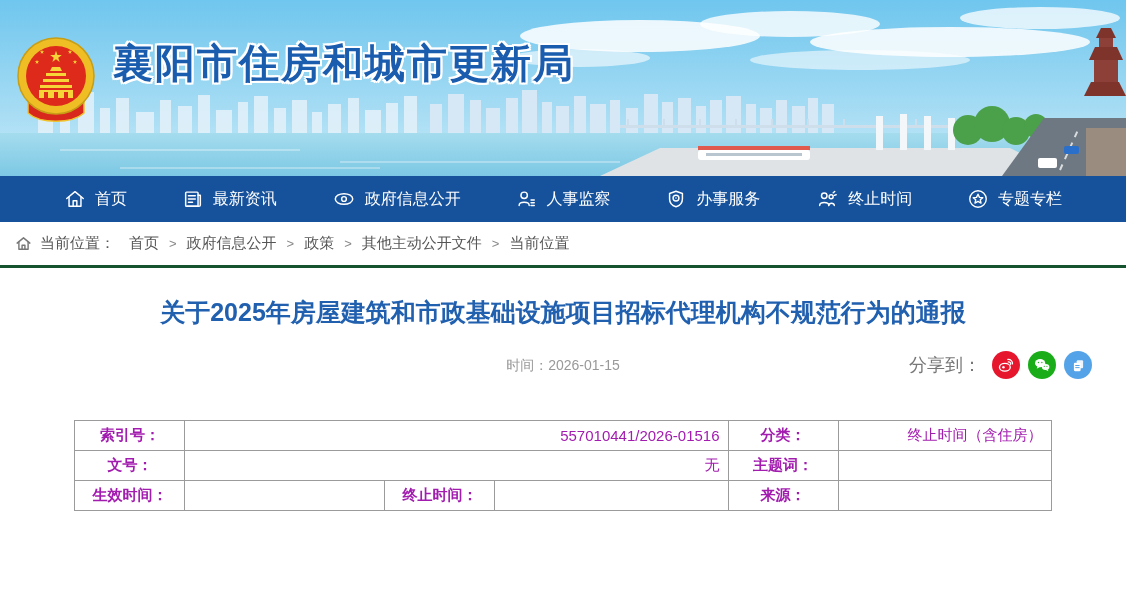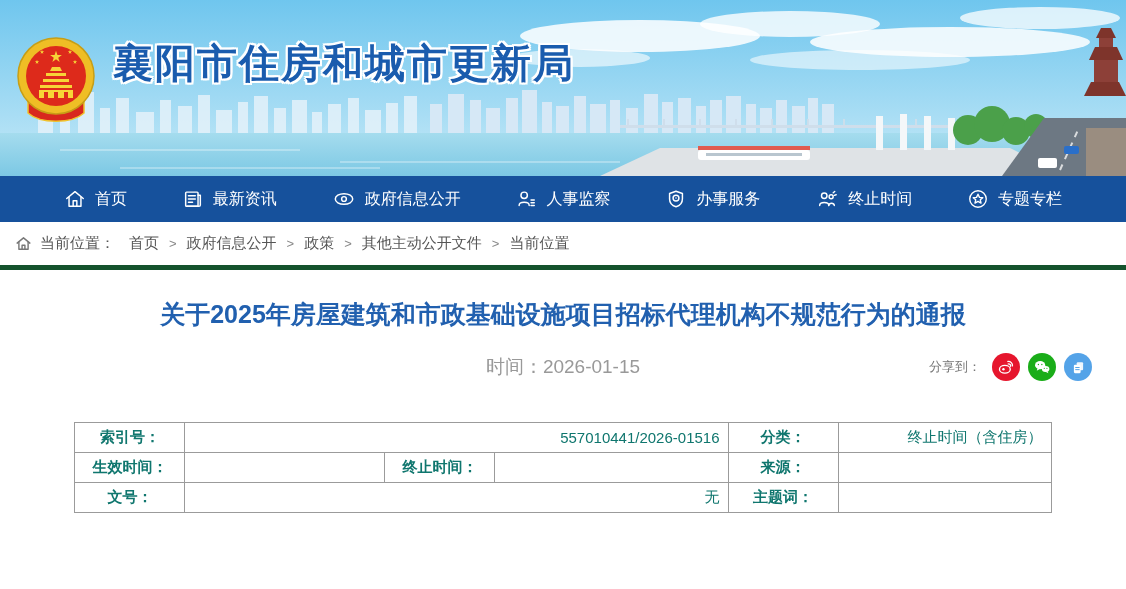--- a/index.html
+++ b/index.html
@@ -18,45 +18,45 @@
   
   .nav{height:46px;background:#16519c;display:flex;align-items:center;
        justify-content:space-between;padding:0 64px;}
   .nav-item{display:flex;align-items:center;gap:9px;color:#fff;font-size:16px;
             text-decoration:none;cursor:pointer;white-space:nowrap;}
   .nav-icon{display:flex;align-items:center;}
   .nav-icon svg{display:block;}
 
   
   .breadcrumb{height:43px;display:flex;align-items:center;padding:0 15px;
-              font-size:15px;color:#555;border-bottom:5px solid #14532d;background:#fff;}
+              font-size:15px;color:#555;border-bottom:3px solid #14532d;background:#fff;}
   .crumb-home{display:flex;align-items:center;margin-right:8px;}
   .crumb-label{margin-right:10px;}
   .crumb-link{color:#555;text-decoration:none;margin:0 10px;cursor:pointer;}
   .crumb-link:first-of-type{margin-left:4px;}
   .crumb-sep{color:#888;font-size:13px;}
 
   
   .article{padding-top:26px;}
   .article-title{margin:0 auto;width:1010px;text-align:center;font-size:25px;
                  font-weight:bold;color:#2160af;line-height:36px;}
   .meta-row{position:relative;height:30px;margin-top:20px;}
   .time{position:absolute;left:0;right:0;text-align:center;color:#999;
-        font-size:19px;line-height:30px;}
+        font-size:14px;line-height:30px;}
   .share{position:absolute;right:34px;top:1px;display:flex;align-items:center;gap:8px;height:28px;}
-  .share-label{color:#777;font-size:13px;margin-right:3px;}
+  .share-label{color:#777;font-size:18px;margin-right:3px;}
   .share-btn{width:28px;height:28px;border-radius:50%;display:flex;align-items:center;
              justify-content:center;cursor:pointer;border:none;padding:0;}
   .share-weibo{background:#e6162d;}
   .share-wechat{background:#1aad19;}
   .share-copy{background:#54a3e8;}
 
   
   .meta-table{margin:40px auto 7px;border-collapse:collapse;table-layout:fixed;
-              width:976px;font-size:15px;color:#0f766e;}
+              width:976px;font-size:15px;color:#a21caf;}
   .meta-table td{border:1px solid #9b9b9b;height:27px;padding:1px 8px;overflow:hidden;
                  white-space:nowrap;}
   .meta-table td.lbl{font-weight:bold;text-align:center;}
   .meta-table td.val{text-align:right;padding-left:13px;}
 </style>
 </head>
 <body>
 
 <header class="banner">
   <svg class="banner-svg" width="1126" height="176" viewBox="0 0 1126 176">
@@ -343,28 +343,28 @@
         <col style="width:213px">
     </colgroup>
     <tbody>
       <tr>
         <td class="lbl">索引号：</td>
         <td class="val" colspan="3">557010441/2026-01516</td>
         <td class="lbl">分类：</td>
         <td class="val">终止时间（含住房）</td>
       </tr>
       <tr>
+        <td class="lbl">文号：</td>
+        <td class="val" colspan="3">无</td>
+        <td class="lbl">主题词：</td>
+        <td class="val"></td>
+      </tr>
+      <tr>
         <td class="lbl">生效时间：</td>
         <td class="val"></td>
         <td class="lbl">终止时间：</td>
         <td class="val"></td>
         <td class="lbl">来源：</td>
         <td class="val"></td>
       </tr>
-      <tr>
-        <td class="lbl">文号：</td>
-        <td class="val" colspan="3">无</td>
-        <td class="lbl">主题词：</td>
-        <td class="val"></td>
-      </tr>
     </tbody>
   </table>
 </main>
 
 </body></html>

